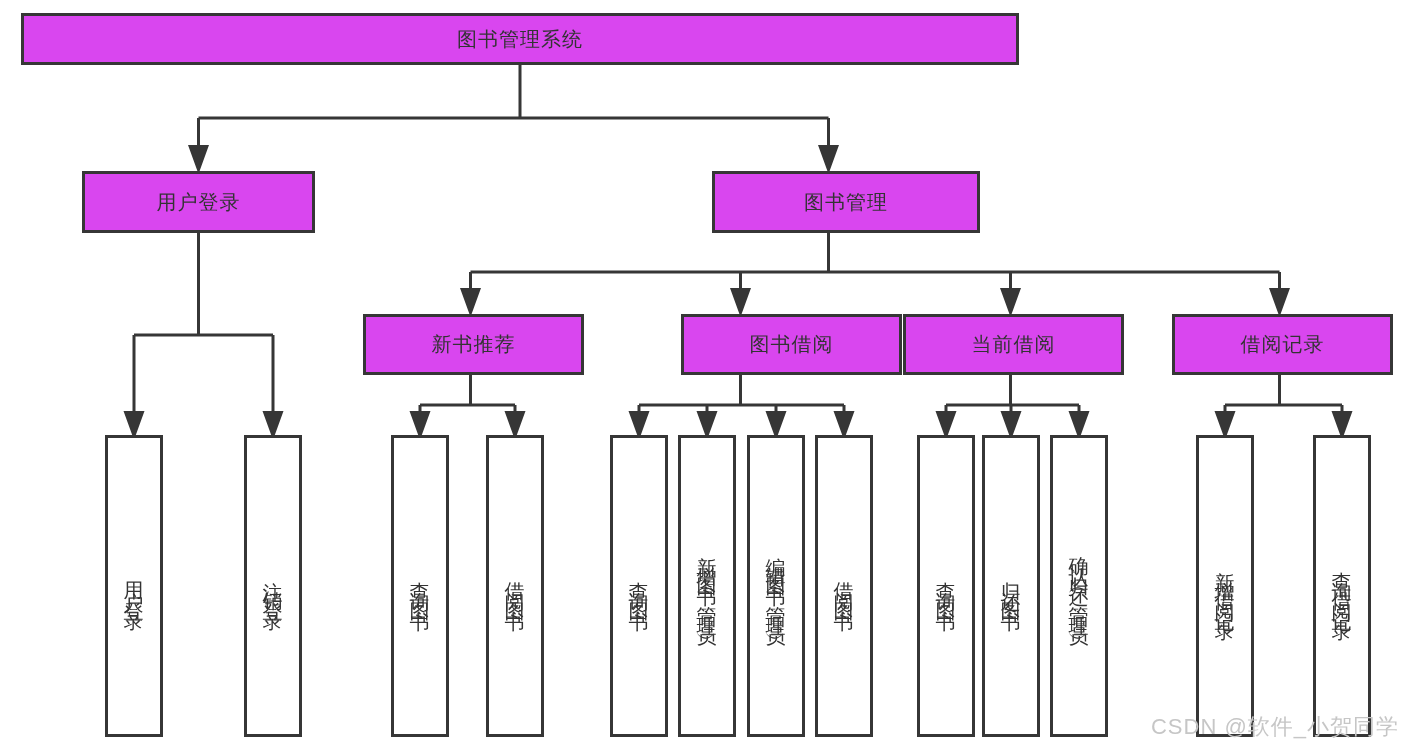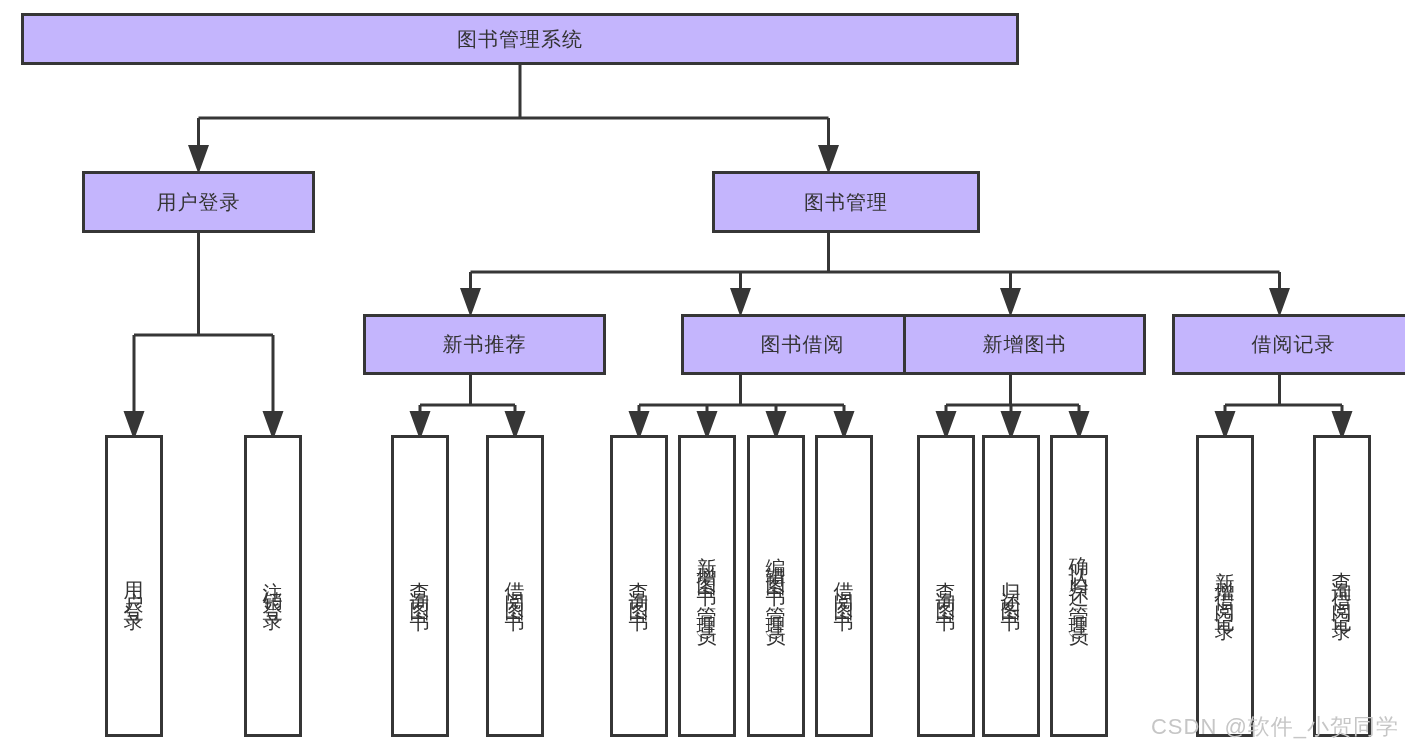--- a/index.html
+++ b/index.html
@@ -13,35 +13,35 @@
     overflow: hidden;
   }
   .connector-layer {
     position: absolute;
     left: 0; top: 0;
     width: 1405px; height: 747px;
     pointer-events: none;
   }
   .node {
     position: absolute;
-    background: #c4b5fd;
+    background: #d946ef;
     border: 3px solid #363636;
     box-sizing: border-box;
     display: flex;
     align-items: center;
     justify-content: center;
     font-size: 20px;
     color: #333333;
     letter-spacing: 1px;
     z-index: 1;
   }
   .node-root   { left: 21px;   top: 13px;  width: 998px; height: 52px; }
   .node-l2-a   { left: 82px;   top: 171px; width: 233px; height: 62px; }
   .node-l2-b   { left: 712px;  top: 171px; width: 268px; height: 62px; }
-  .node-l3     { top: 314px; width: 243px; height: 61px; }
+  .node-l3     { top: 314px; width: 221px; height: 61px; }
   .node-l3-a   { left: 363px; }
   .node-l3-b   { left: 633px; margin-left: 48px; }
   .node-l3-c   { left: 903px; }
   .node-l3-d   { left: 1172px; }
   .leaf {
     position: absolute;
     top: 435px;
     width: 58px;
     height: 302px;
     background: #ffffff;
@@ -137,21 +137,21 @@
     <span>图书管理</span>
   </div>
 
   <div class="node node-l3 node-l3-a">
     <span>新书推荐</span>
   </div>
   <div class="node node-l3 node-l3-b">
     <span>图书借阅</span>
   </div>
   <div class="node node-l3 node-l3-c">
-    <span>新增图书</span>
+    <span>当前借阅</span>
   </div>
   <div class="node node-l3 node-l3-d">
     <span>借阅记录</span>
   </div>
 
   <div class="leaf leaf-login-1">
     <span class="vtext">用户登录</span>
   </div>
   <div class="leaf leaf-login-2">
     <span class="vtext">注销登录</span>

